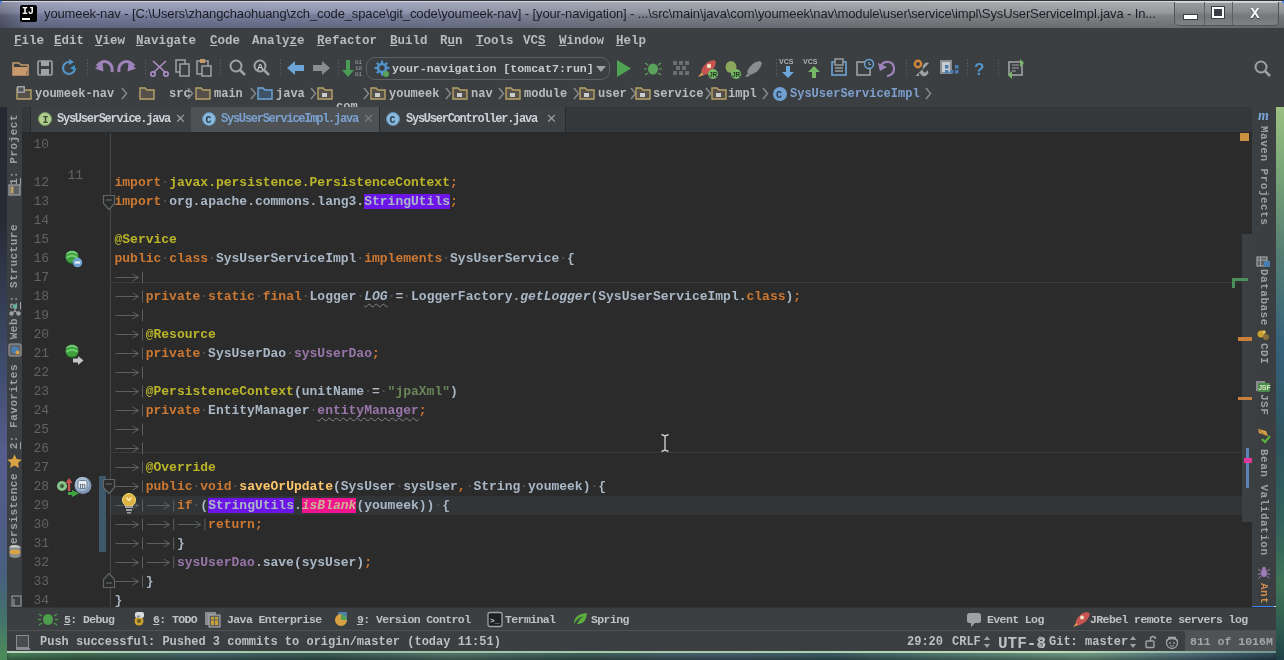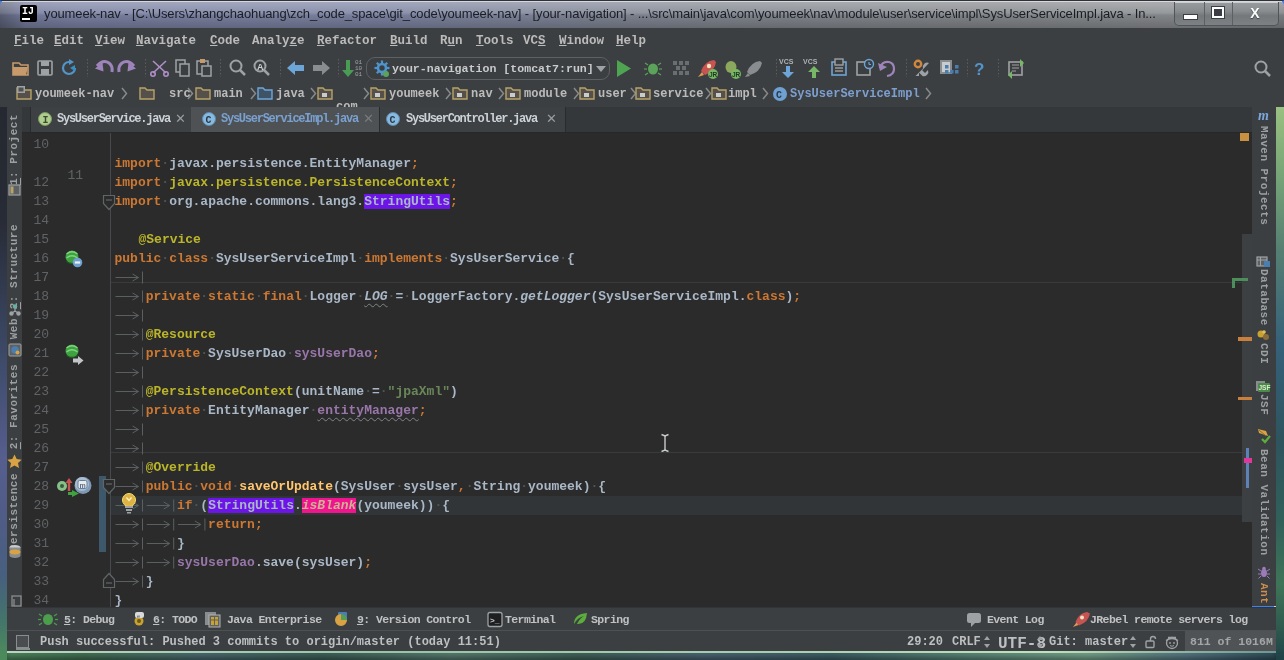--- a/index.html
+++ b/index.html
@@ -505,24 +505,23 @@
         <path d="M104.5 364.5 l2.5 3 2.5 -3" stroke="#FFF3C4" stroke-width="1.3" fill="none"></path>
       </g>
 
       <g stroke="#C8CACC" stroke-width="1.4" fill="none">
         <line x1="643" y1="303" x2="643" y2="317"></line>
         <path d="M639.5 301.5 q3.5 1.5 3.5 1.5 q0 0 3.5 -1.5"></path>
         <path d="M639.5 318.5 q3.5 -1.5 3.5 -1.5 q0 0 3.5 1.5"></path>
       </g>
     </svg>
 
-    <div class="cl" style="left:92.5px;top:21px;"><span class="k">import</span><span class="w">·</span>javax.persistence.EntityManager<span class="o">;</span></div>
     <div class="cl" style="left:92.5px;top:40px;"><span class="k">import</span><span class="w">·</span><span class="a">javax.persistence.PersistenceContext</span><span class="o">;</span></div>
     <div class="cl" style="left:92.5px;top:59px;"><span class="k">import</span><span class="w">·</span>org.apache.commons.lang3.<span class="hv">StringUtils</span><span class="o">;</span></div>
-    <div class="cl" style="left:92.5px;top:97px;margin-left:24px;"><span class="a">@Service</span></div>
+    <div class="cl" style="left:92.5px;top:97px;"><span class="a">@Service</span></div>
     <div class="cl" style="left:92.5px;top:116px;"><span class="k">public</span><span class="w">·</span><span class="k">class</span><span class="w">·</span>SysUserServiceImpl<span class="w">·</span><span class="k">implements</span><span class="w">·</span>SysUserService<span class="w">·</span>{</div>
     <div class="cl" style="left:123.7px;top:154px;"><span class="k">private</span><span class="w">·</span><span class="k">static</span><span class="w">·</span><span class="k">final</span><span class="w">·</span>Logger<span class="w">·</span><span class="it un">LOG</span><span class="w">·</span>=<span class="w">·</span>LoggerFactory.<span class="it">getLogger</span>(SysUserServiceImpl.<span class="k">class</span>)<span class="o">;</span></div>
     <div class="cl" style="left:123.7px;top:192px;"><span class="a">@Resource</span></div>
     <div class="cl" style="left:123.7px;top:211px;"><span class="k">private</span><span class="w">·</span>SysUserDao<span class="w">·</span><span class="f">sysUserDao</span><span class="o">;</span></div>
     <div class="cl" style="left:123.7px;top:249px;"><span class="a">@PersistenceContext</span>(unitName<span class="w">·</span>=<span class="w">·</span><span class="s">"jpaXml"</span>)</div>
     <div class="cl" style="left:123.7px;top:268px;"><span class="k">private</span><span class="w">·</span>EntityManager<span class="w">·</span><span class="f un">entityManager</span><span class="o">;</span></div>
     <div class="cl" style="left:123.7px;top:325px;"><span class="a">@Override</span></div>
     <div class="cl" style="left:123.7px;top:344px;"><span class="k">public</span><span class="w">·</span><span class="k">void</span><span class="w">·</span><span class="m">saveOrUpdate</span>(SysUser<span class="w">·</span>sysUser<span class="o">,</span><span class="w">·</span>String<span class="w">·</span>youmeek)<span class="w">·</span>{</div>
     <div class="cl" style="left:154.9px;top:363px;"><span class="k">if</span><span class="w">·</span>(<span class="hv">StringUtils</span>.<span class="hp">isBlank</span>(youmeek))<span class="w">·</span>{</div>
     <div class="cl" style="left:186.1px;top:382px;"><span class="k">return</span><span class="o">;</span></div>

